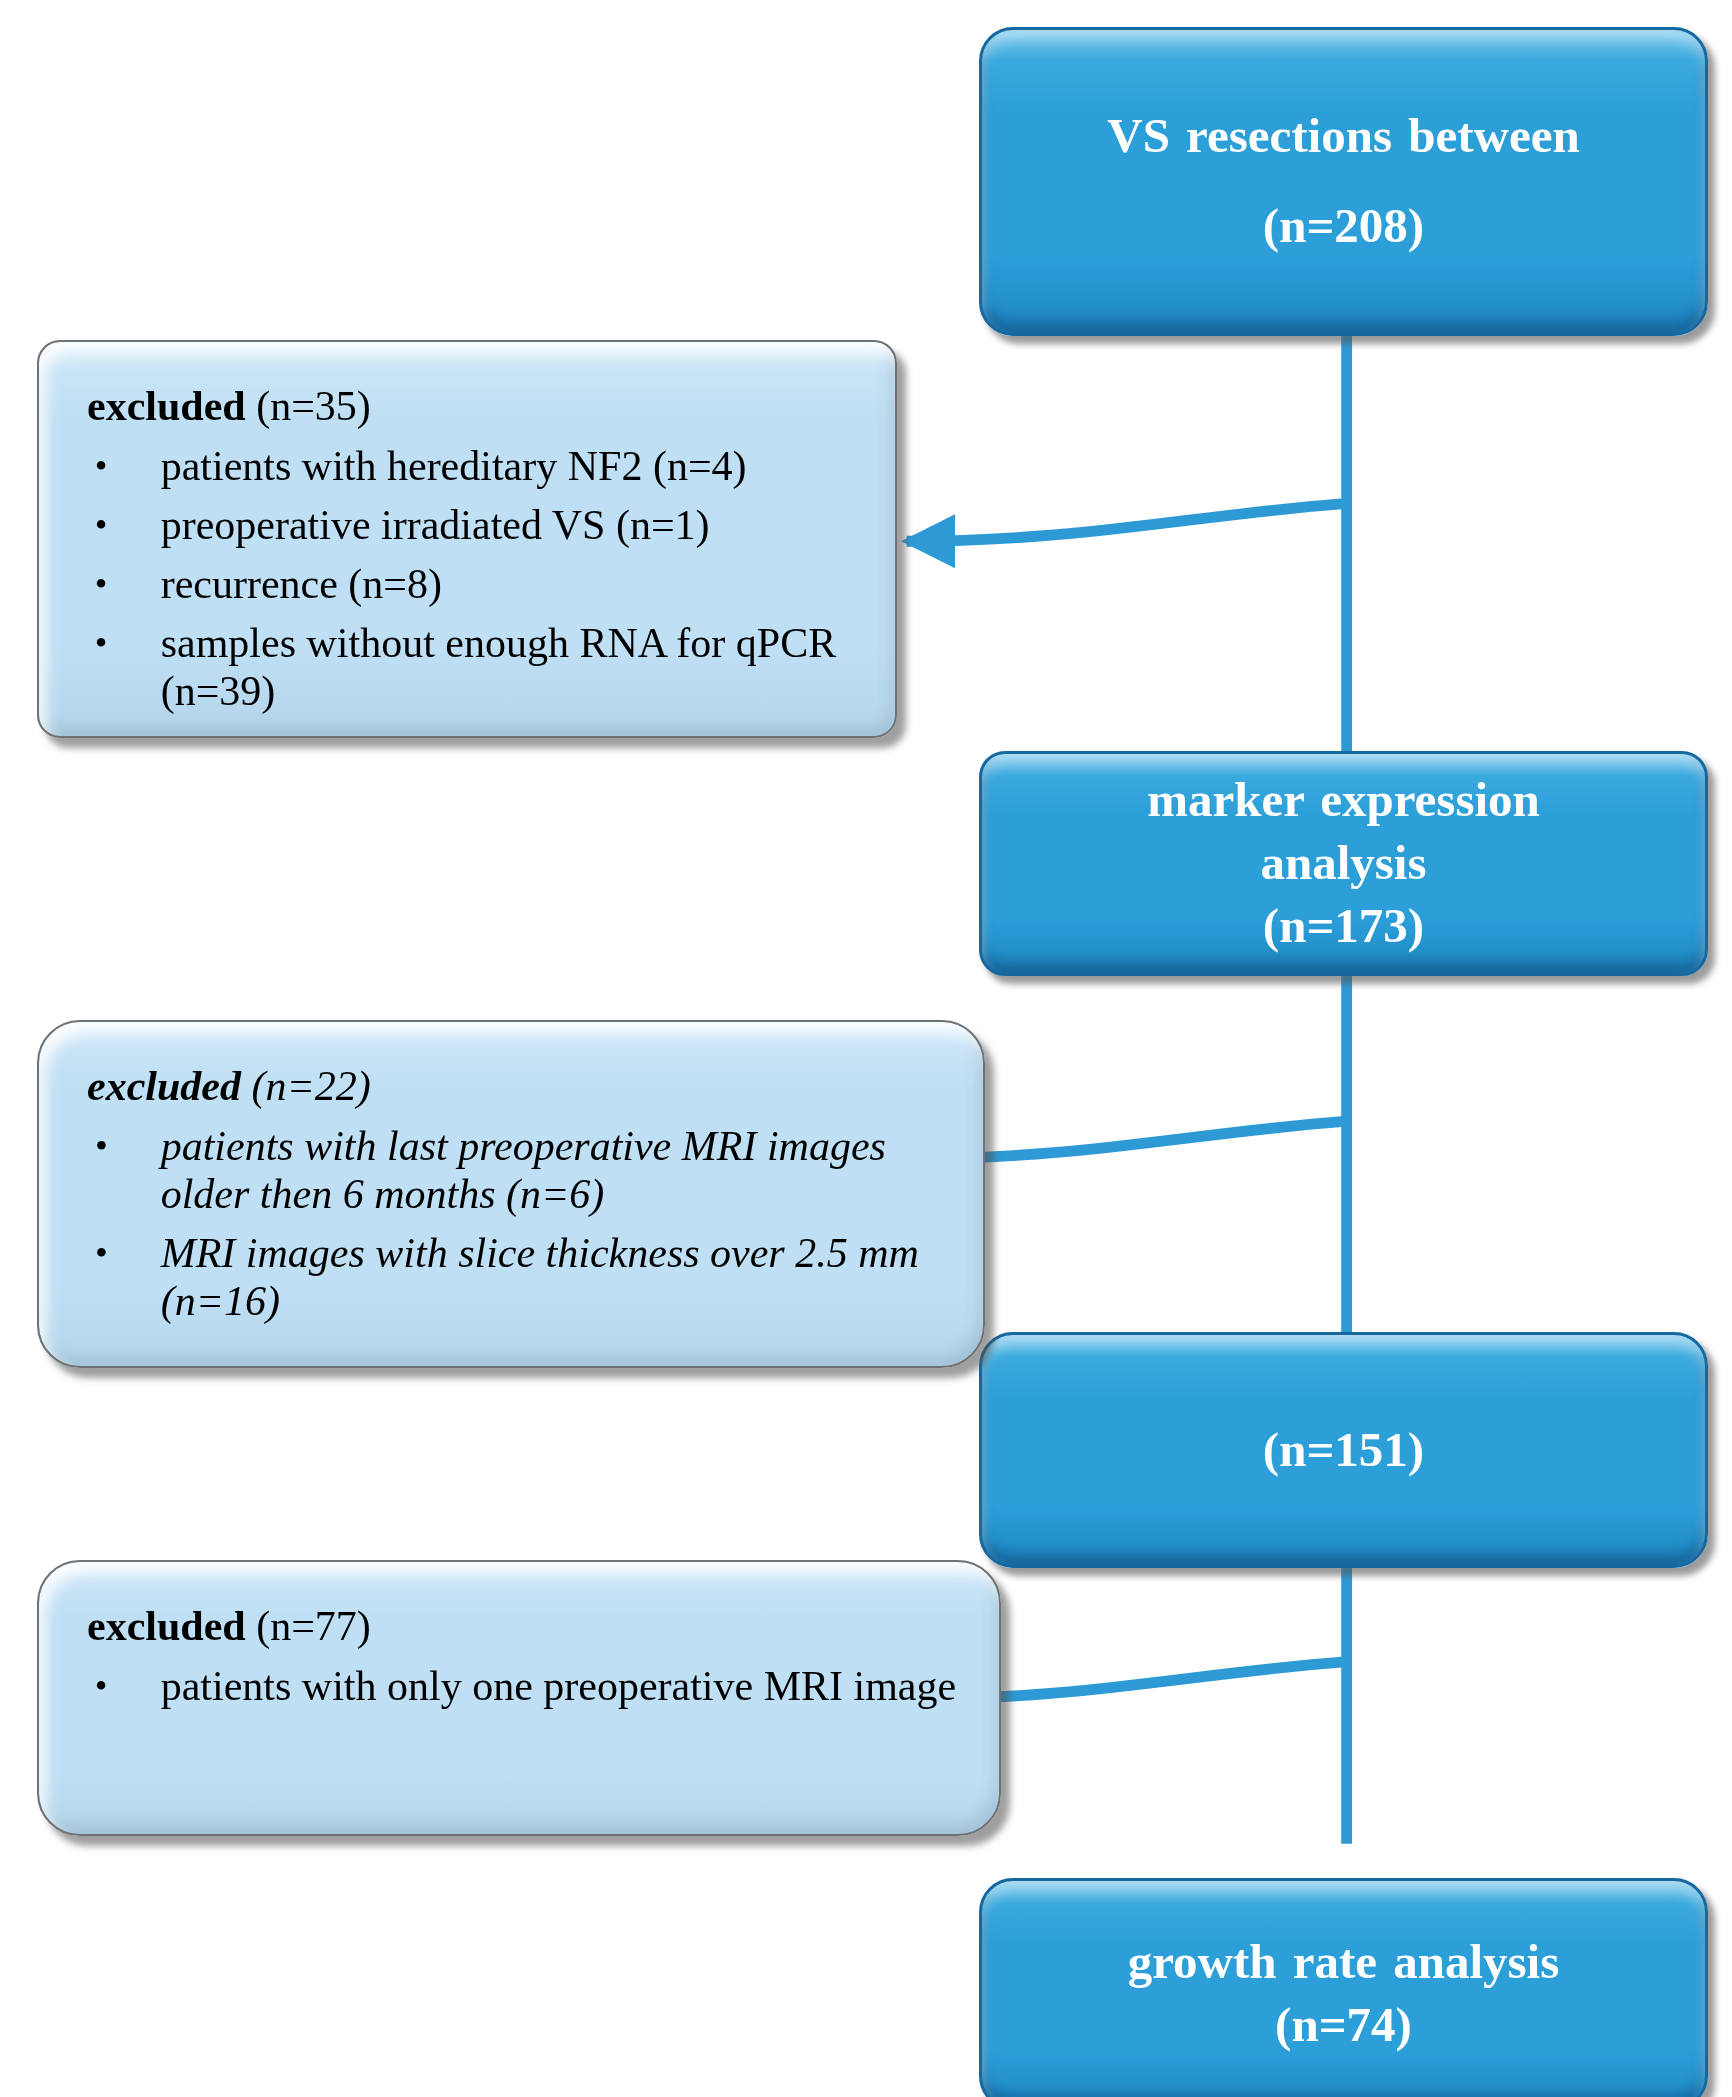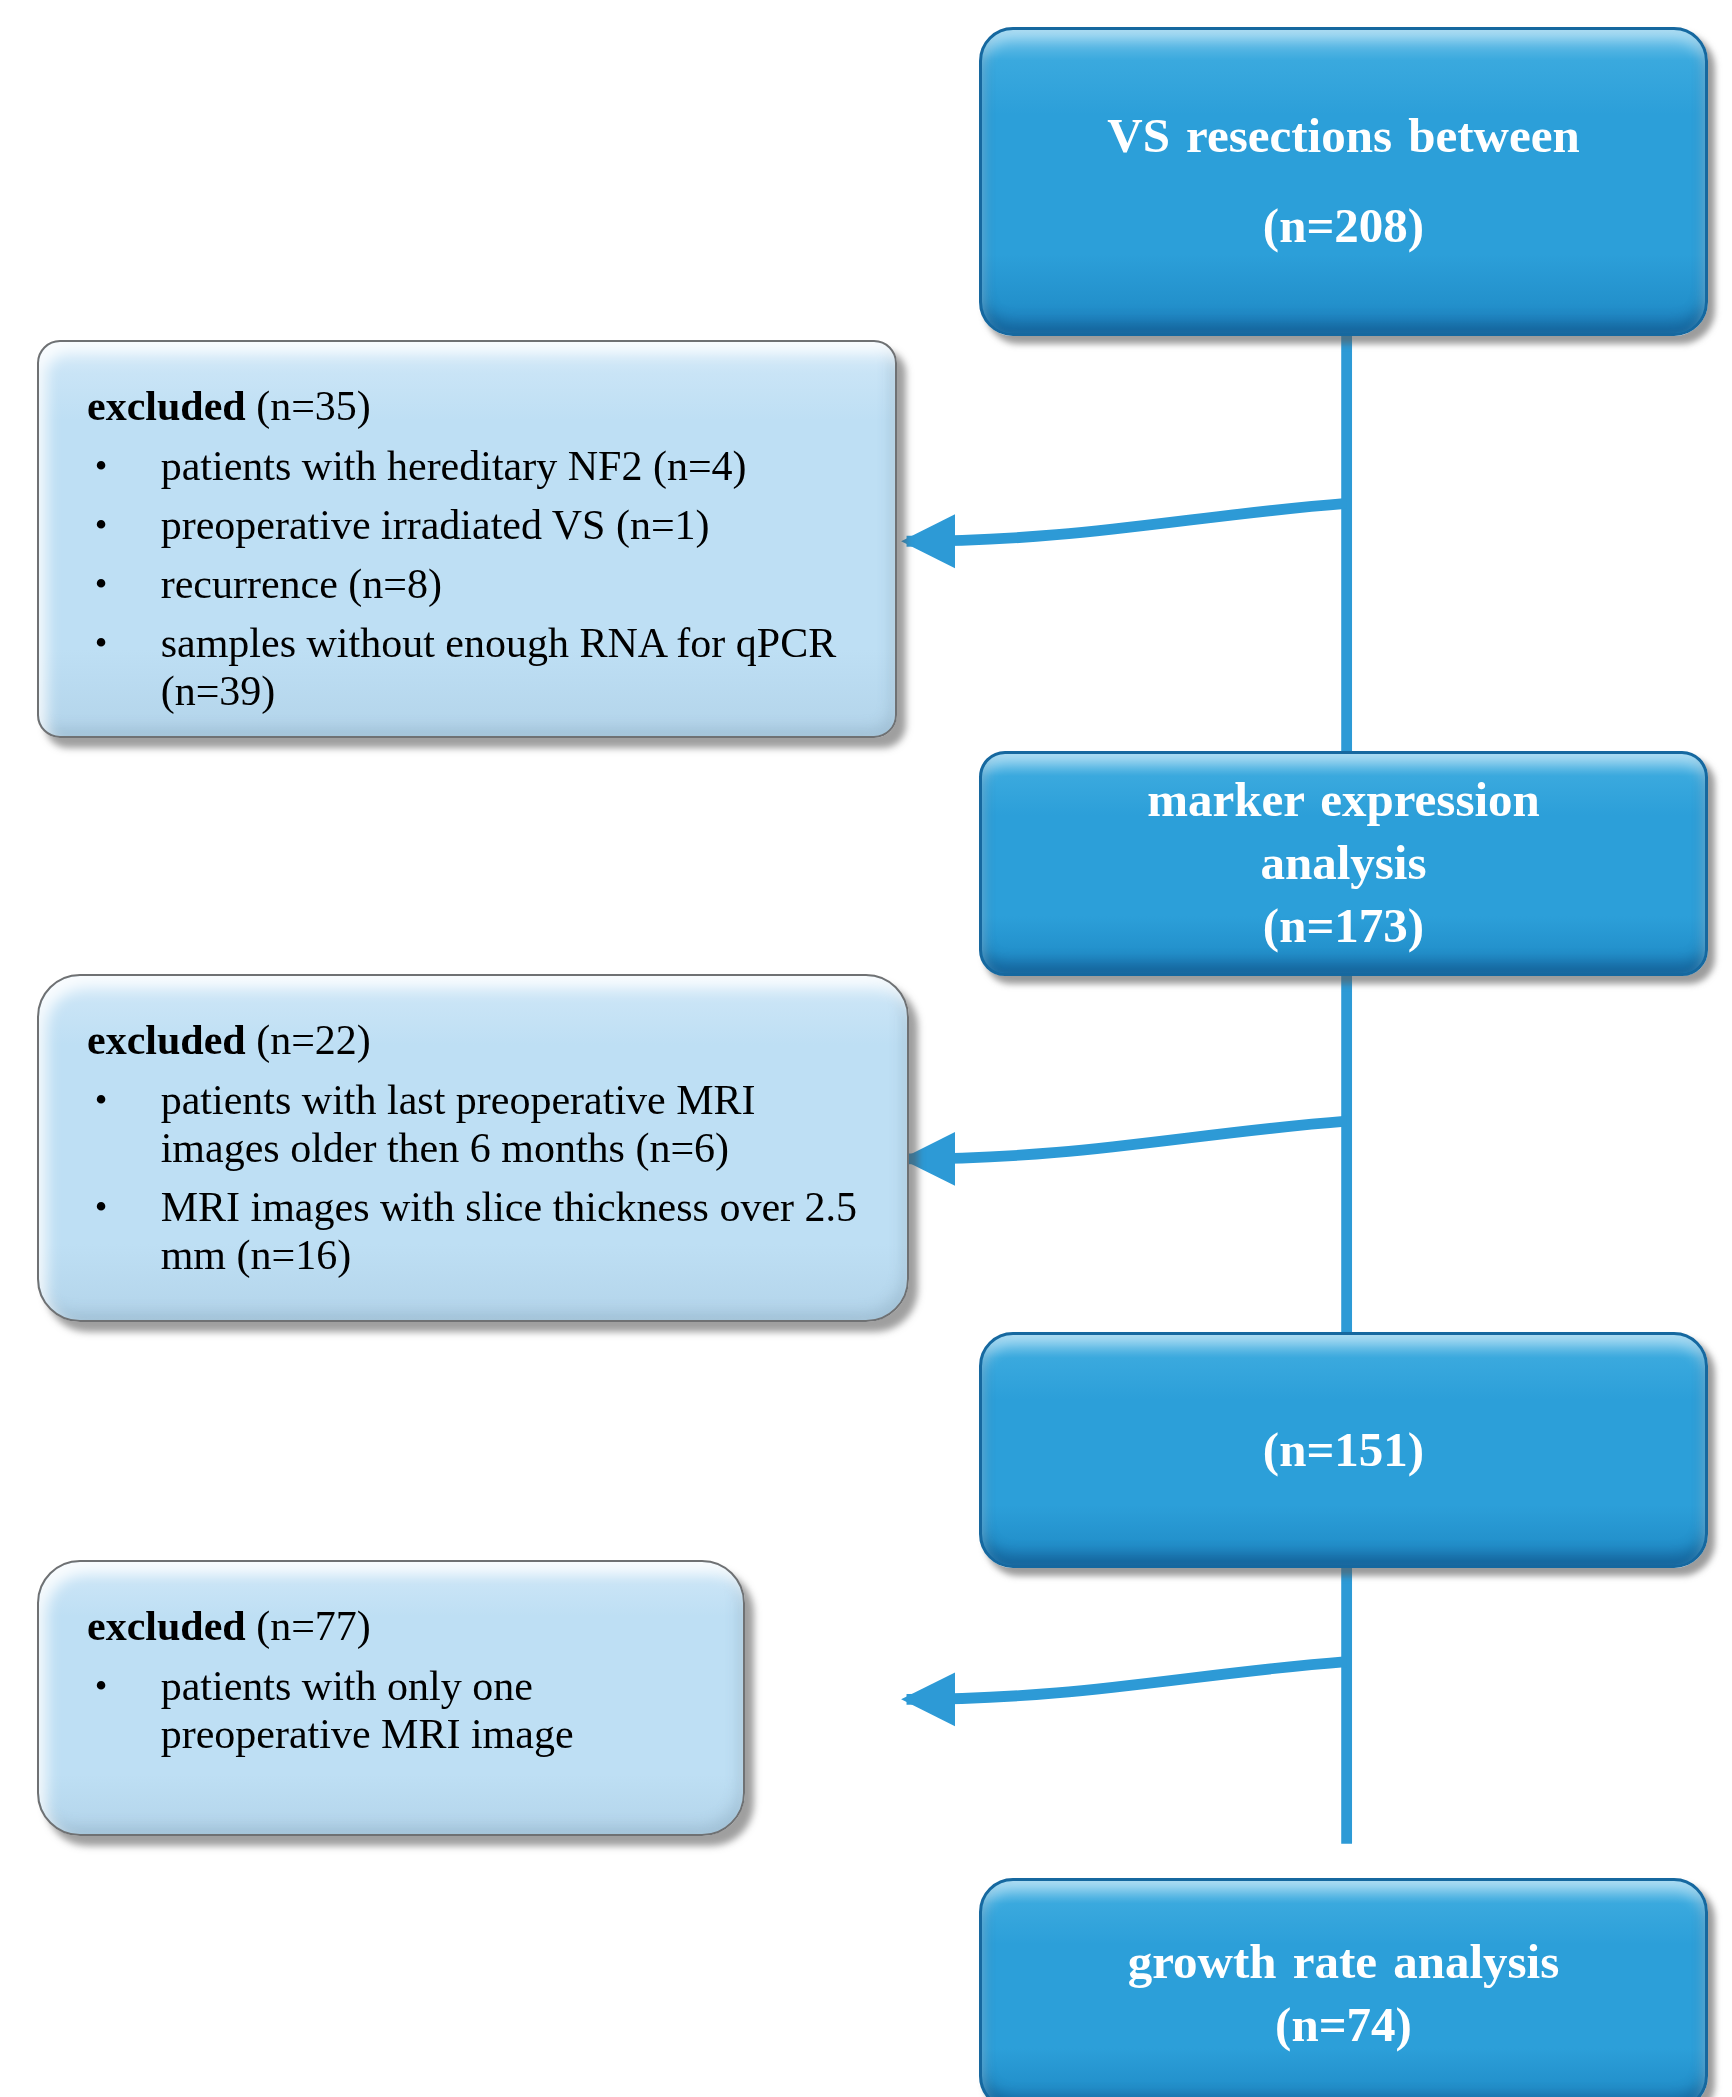--- a/index.html
+++ b/index.html
@@ -88,22 +88,22 @@
     font-size: 36px;
   }
   .btxt { flex: 1; }
 
   
   #node-resections { left: 979px; top: 27px;  width: 729px; height: 309px; gap: 27px; }
   #node-marker     { left: 979px; top: 751px; width: 729px; height: 225px; border-radius: 26px; }
   #node-tumor      { left: 979px; top: 1332px; width: 729px; height: 236px; }
   #node-growth     { left: 979px; top: 1838px; width: 729px; height: 232px; margin-top: 40px; }
   #node-excluded-1 { left: 37px; top: 340px;  width: 860px; height: 398px; border-radius: 23px; }
-  #node-excluded-2 { left: 37px; top: 974px; width: 872px; height: 348px; }
-  #node-excluded-3 { left: 37px; top: 1560px; width: 708px; height: 276px; }
+  #node-excluded-2 { left: 37px; top: 1020px; width: 948px; height: 348px; font-style: italic; }
+  #node-excluded-3 { left: 37px; top: 1560px; width: 964px; height: 276px; }
 </style>
 </head>
 <body>
 
 <div class="canvas">
 
   <svg class="connector-layer" viewBox="0 0 2243 2716" xmlns="http://www.w3.org/2000/svg">
     <defs>
       <marker id="arrowhead" viewBox="0 0 10 10" refX="9" refY="5" markerWidth="70" markerHeight="92" orient="auto" markerUnits="userSpaceOnUse">
         <path d="M0,0 L10,5 L0,10 Z" class="ah"></path>

